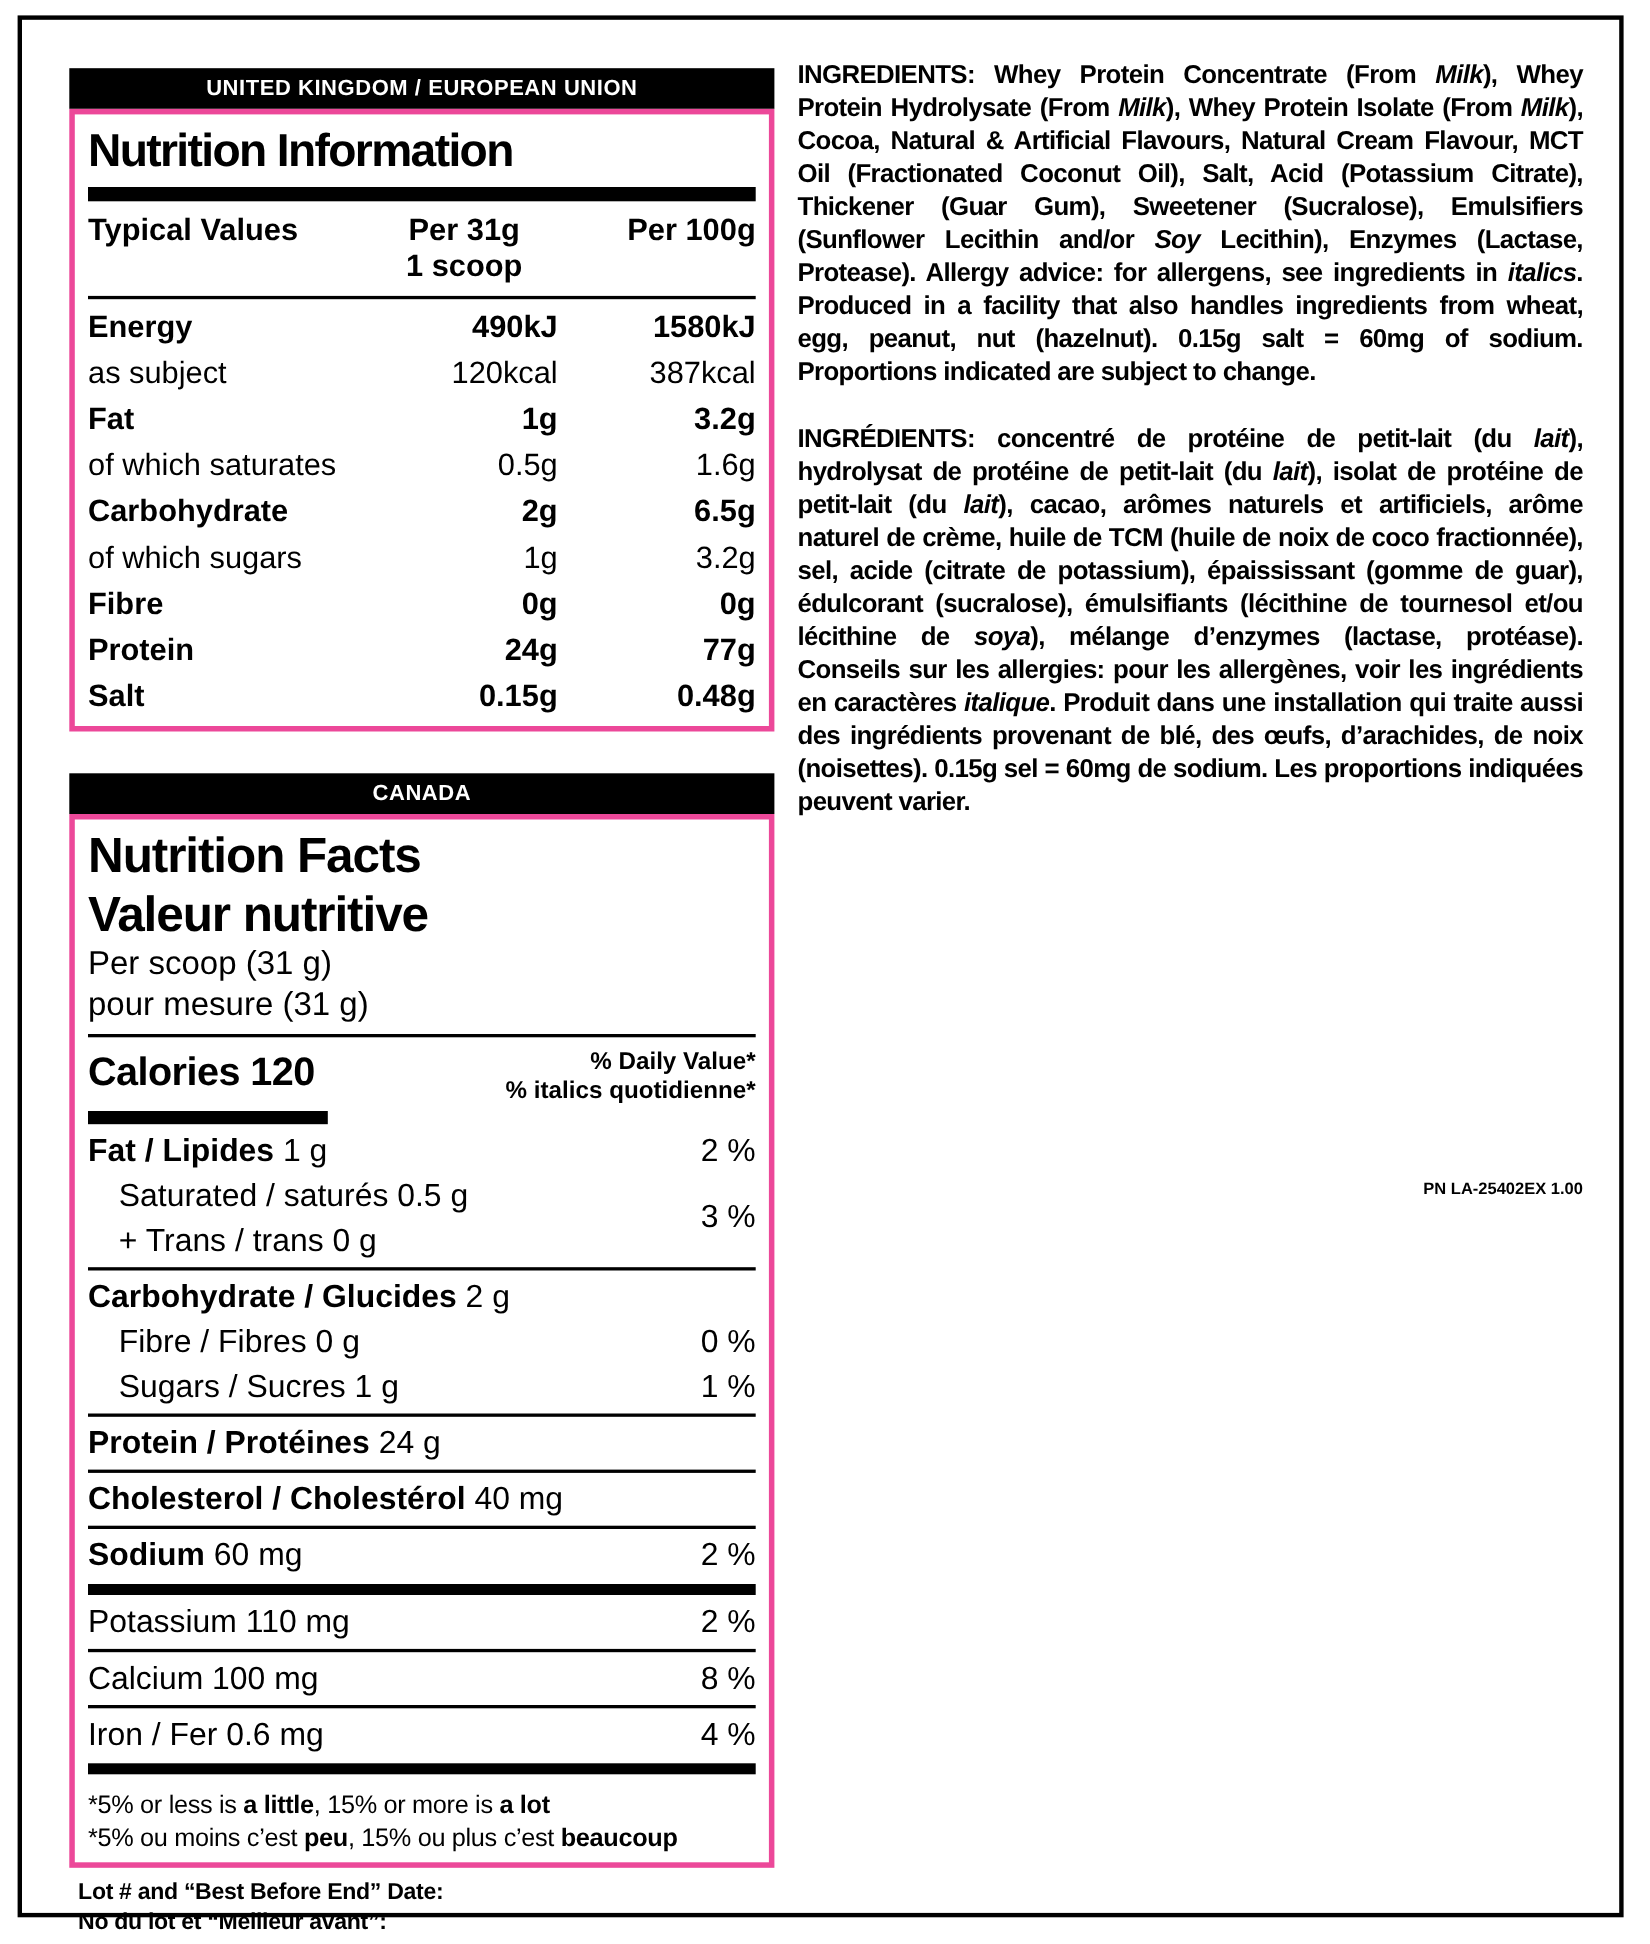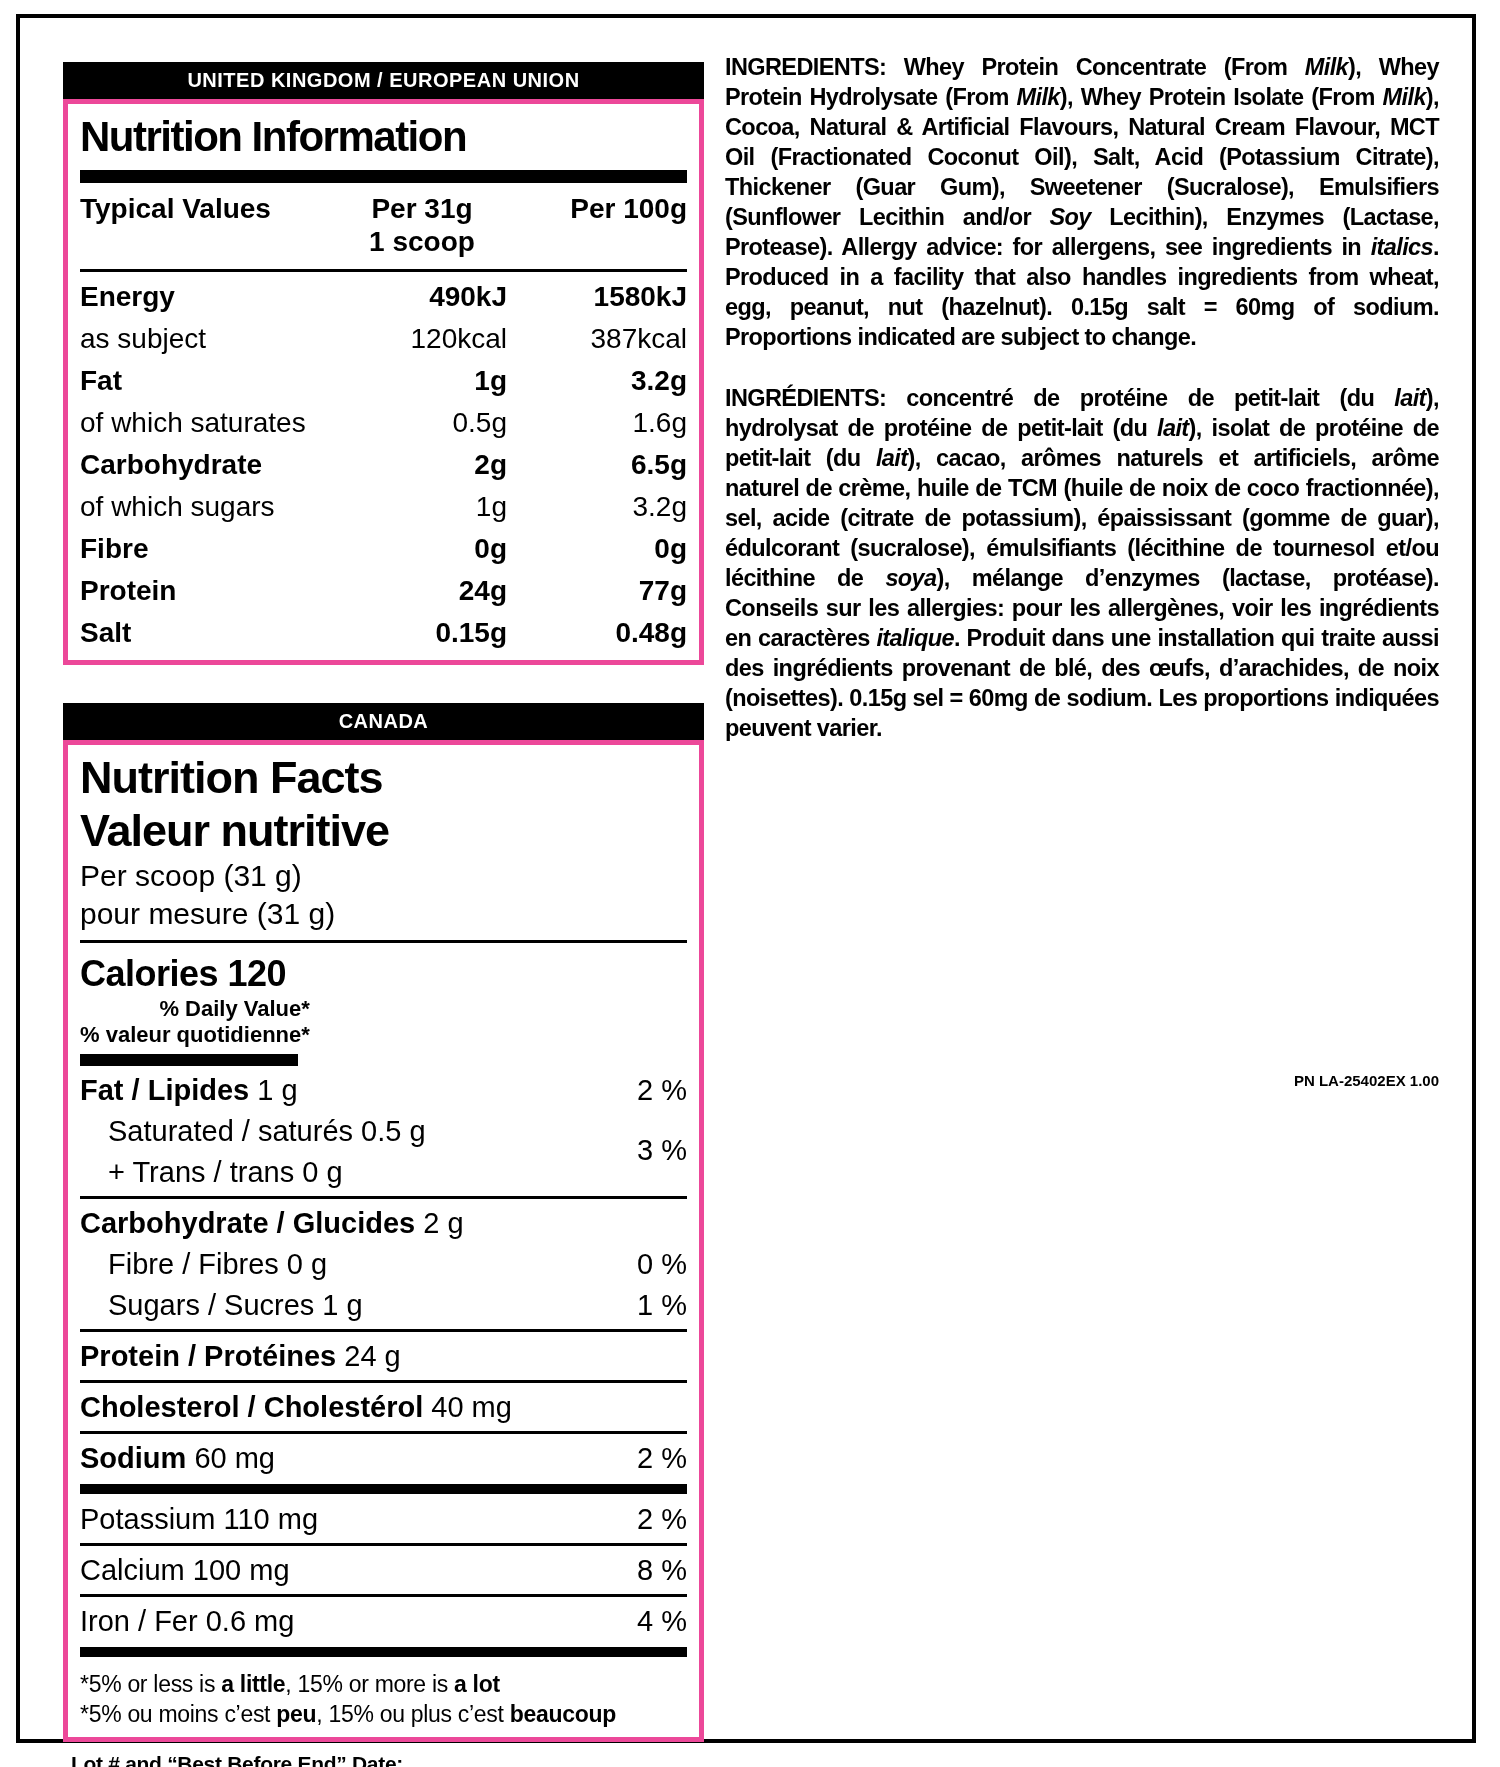--- a/index.html
+++ b/index.html
@@ -23,21 +23,21 @@
   .rule3 { border-top:3px solid #000; }
   .uk-row { display:grid; grid-template-columns:1fr 170px 180px; font-size:28px; line-height:42px; }
   .uk-row .v { text-align:right; }
   .uk-row .lbl.b { font-weight:bold; }
   .uk-rows { padding-top:4px; }
 
   .ca-gap { height:38px; }
   .ca-title { font-size:45px; font-weight:bold; letter-spacing:-1px; line-height:53px; }
   .ca-serving { font-size:30px; line-height:38px; }
   .ca-rule { border-top:3px solid #000; margin-top:7px; }
-  .ca-cal-row { display:flex; justify-content:space-between; align-items:flex-start; padding-top:9px;flex-direction:column; }
+  .ca-cal-row { display:flex; justify-content:space-between; align-items:flex-start; padding-top:9px; }
   .ca-cal { font-size:36px; font-weight:bold; letter-spacing:-0.5px; line-height:44px; }
   .ca-dvh { text-align:right; font-weight:bold; font-size:22px; line-height:26px; }
   .ca-cal-bar { width:218px; height:12px; background:#000; margin:6px 0 4px; }
   .ca-row { display:flex; justify-content:space-between; font-size:29px; line-height:41px; }
   .ca-row .lbl .b { font-weight:bold; }
   .ca-row.sub .lbl { padding-left:28px; }
   .ca-row .dv { white-space:nowrap; }
   .ca-sec-0 .ca-row:nth-child(2) .dv { position:relative; top:19px; }
   .ca-thick { height:10px; background:#000; margin:5px 0; }
   .ca-footnote { font-size:23px; line-height:30px; padding:7px 0 2px; letter-spacing:-0.3px; }
@@ -131,21 +131,21 @@
     <div class="nt-box">
       <div class="ca-title">Nutrition Facts</div>
       <div class="ca-title">Valeur nutritive</div>
       <div class="ca-serving">Per scoop (31 g)</div>
       <div class="ca-serving">pour mesure (31 g)</div>
       <div class="ca-rule"></div>
       <div class="ca-cal-row">
         <div class="ca-cal">Calories 120</div>
         <div class="ca-dvh">
           <div>% Daily Value*</div>
-          <div>% valeur quotidienne*</div>
+          <div>% italics quotidienne*</div>
         </div>
       </div>
       <div class="ca-cal-bar"></div>
       <div id="ca-sections">
           <div class="ca-sec-0">
             <div class="ca-row">
               <span class="lbl"><span class="b">Fat / Lipides</span> 1 g</span>
               <span class="dv">2 %</span>
             </div>
             <div class="ca-row sub">

